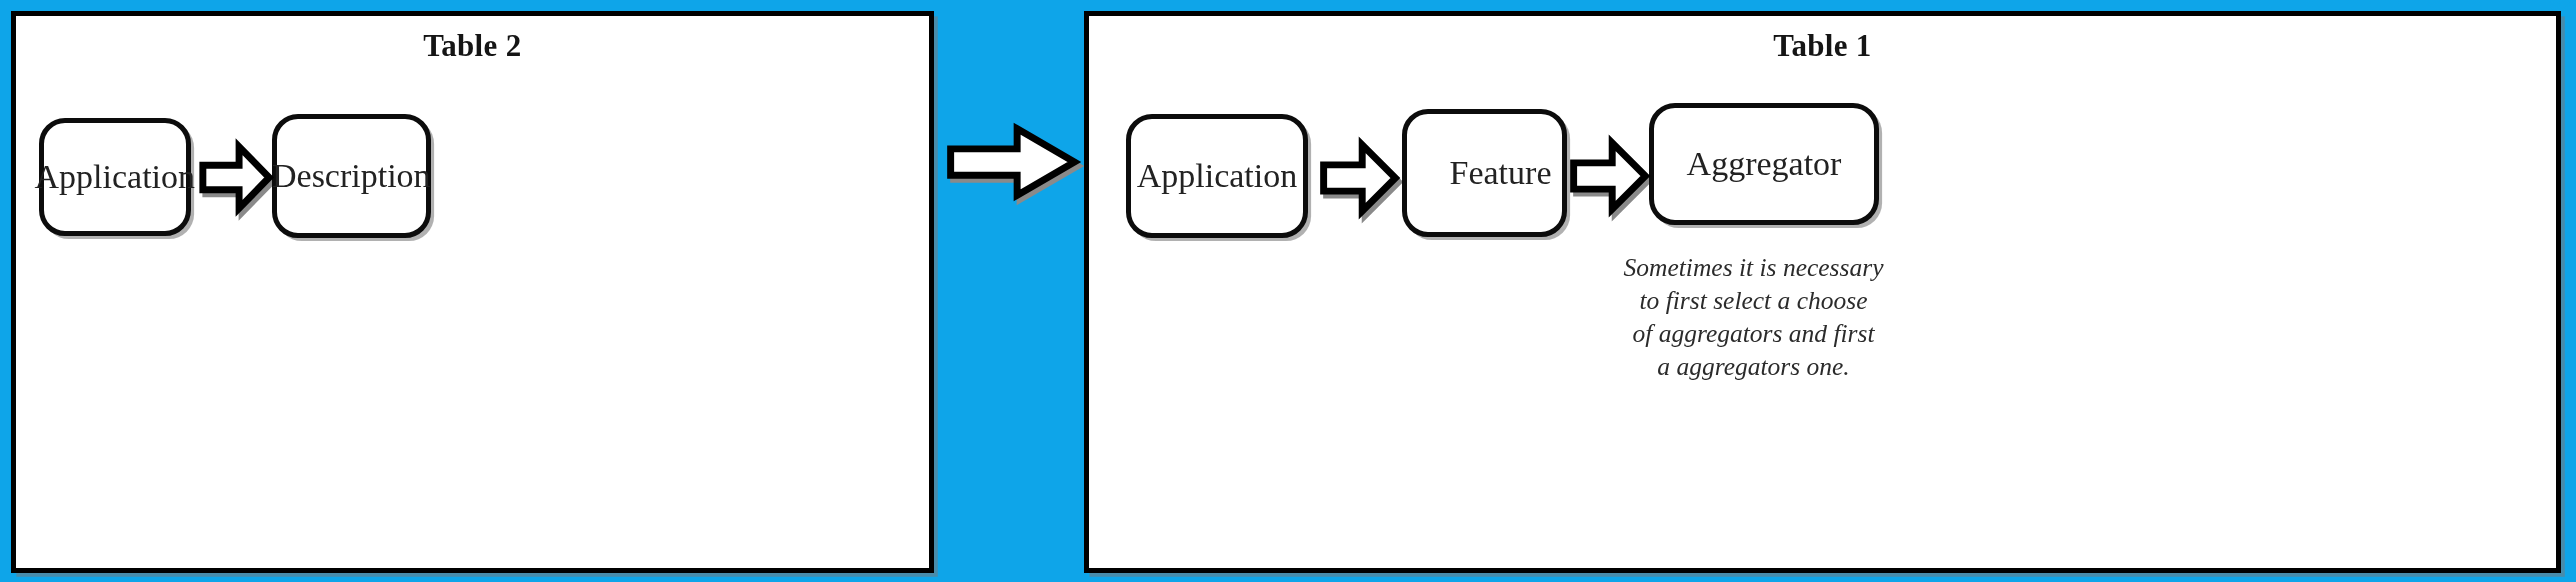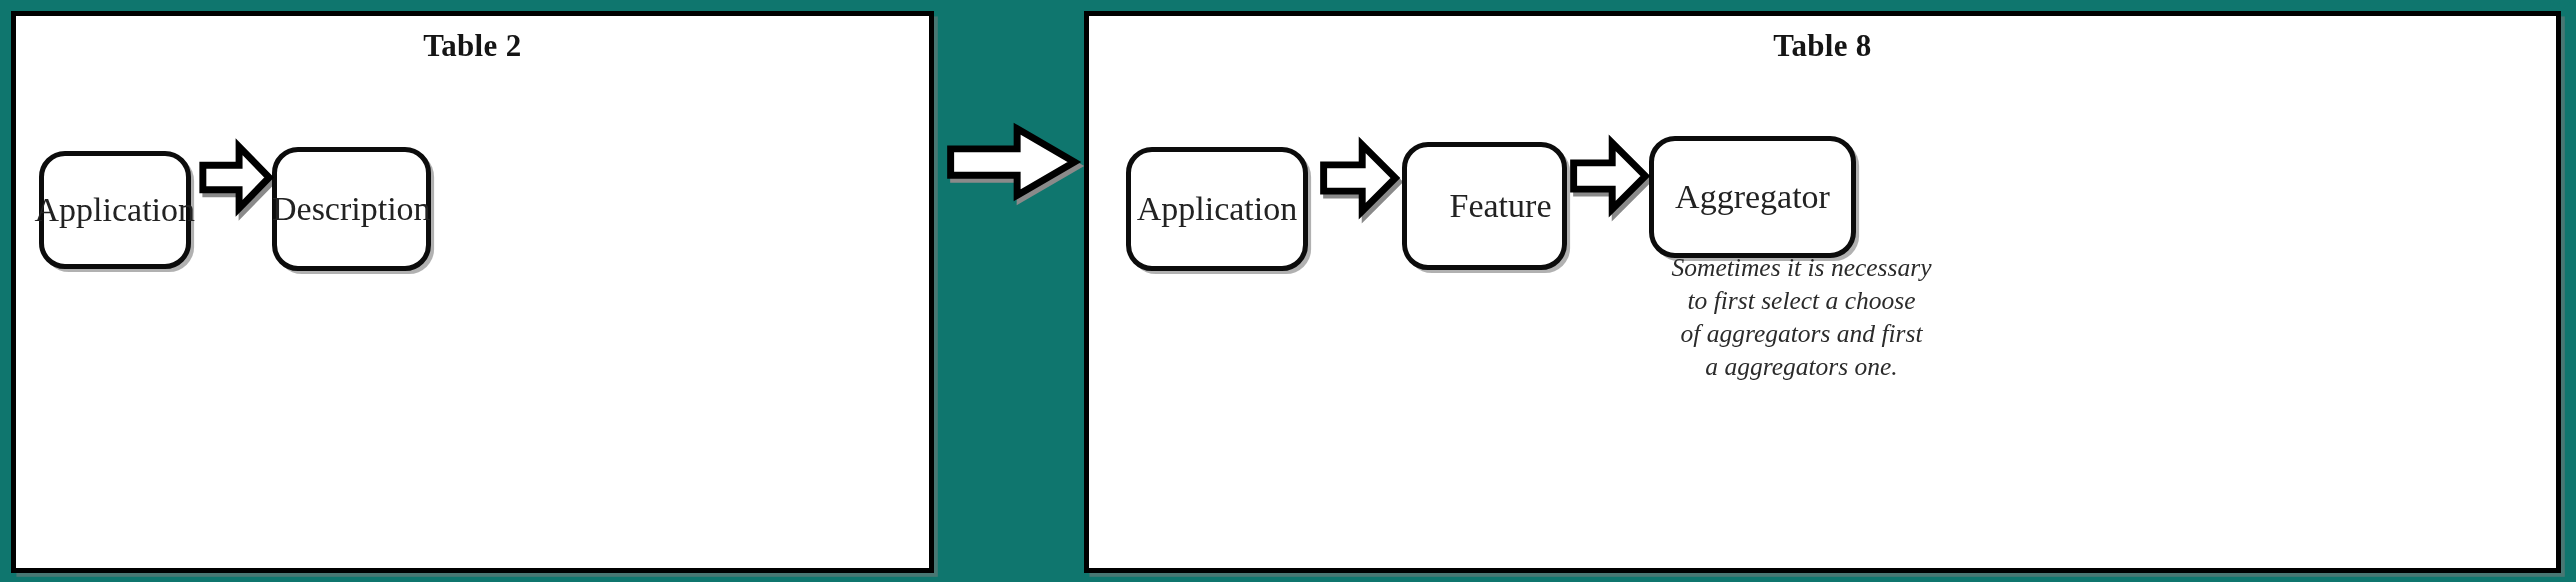--- a/index.html
+++ b/index.html
@@ -12,21 +12,21 @@
     height: 583px;
     font-family: "Liberation Serif", "DejaVu Serif", serif;
     color: #1a1a1a;
     overflow: hidden;
   }
 
   #stage {
     position: relative;
     width: 2576px;
     height: 583px;
-    background: #0f766e;
+    background: #0ea5e9;
   }
 
   
   .panel {
     position: absolute;
     box-sizing: border-box;
     background: #ffffff;
     border: 5.4px solid #000000;
     box-shadow: 4.6px 4.6px 0 -0.8px rgba(120,120,120,0.55);
   }
@@ -60,21 +60,20 @@
   .node {
     position: absolute;
     box-sizing: border-box;
     background: #ffffff;
     border: 5.4px solid #0c0c0c;
     border-radius: 26px;
     display: flex;
     align-items: center;
     justify-content: center;
     box-shadow: 3.9px 3.9px 0 -0.8px rgba(125,125,125,0.6);
-    margin-top: 33px;
   }
   .node-label {
     font-size: 34px;
     line-height: 1;
     color: #222222;
     white-space: nowrap;
     padding: 0 6.2px;
   }
 
   
@@ -155,21 +154,21 @@
     </div>
     <div class="arrow-main">
       <svg width="133" height="76" viewBox="0 0 172 98">
         <polygon points="6,32 92,32 92,6 166,49 92,92 92,66 6,66"></polygon>
       </svg>
     </div>
   </div>
 
   <div class="panel" id="panel-table1">
 
-    <div class="panel-title">Table 8</div>
+    <div class="panel-title">Table 1</div>
 
     <div class="node" style="left:37px; top:98px; width:182px; height:124px;">
       <span class="node-label">Application</span>
     </div>
 
     <div class="arrow" style="left:230px; top:124px; width:81px; height:76px;">
       <div class="arrow-shadow">
         <svg width="81" height="76" viewBox="0 0 105 98">
           <polygon points="6,32 56,32 56,6 99,49 56,92 56,66 6,66"></polygon>
         </svg>
@@ -191,25 +190,25 @@
           <polygon points="6,32 56,32 56,6 99,49 56,92 56,66 6,66"></polygon>
         </svg>
       </div>
       <div class="arrow-main">
         <svg width="81" height="76" viewBox="0 0 105 98">
           <polygon points="6,32 56,32 56,6 99,49 56,92 56,66 6,66"></polygon>
         </svg>
       </div>
     </div>
 
-    <div class="node" style="left:560px; top:87px; width:207px; height:122px;">
+    <div class="node" style="left:560px; top:87px; width:230px; height:122px;">
       <span class="node-label">Aggregator</span>
     </div>
 
-    <div class="caption" style="left:533px; top:235px; width:263px;margin-left:48px;">
+    <div class="caption" style="left:533px; top:235px; width:263px;">
       <div>Sometimes it is necessary</div>
       <div>to first select a choose</div>
       <div>of aggregators and first</div>
       <div>a aggregators one.</div>
     </div>
 
   </div>
 
 </div>
 

